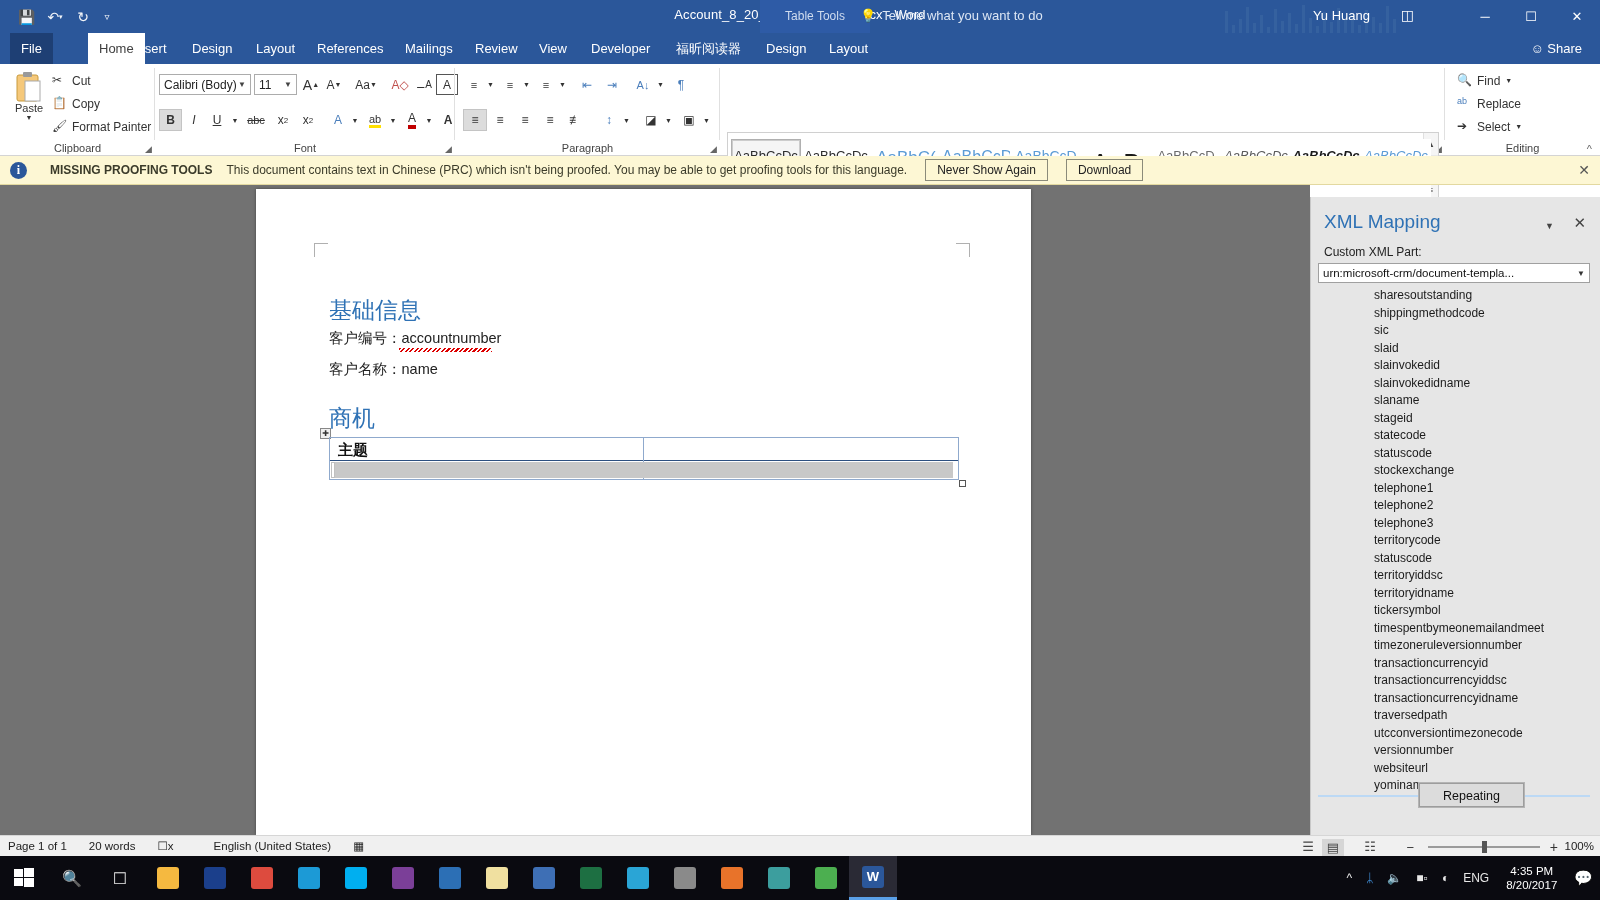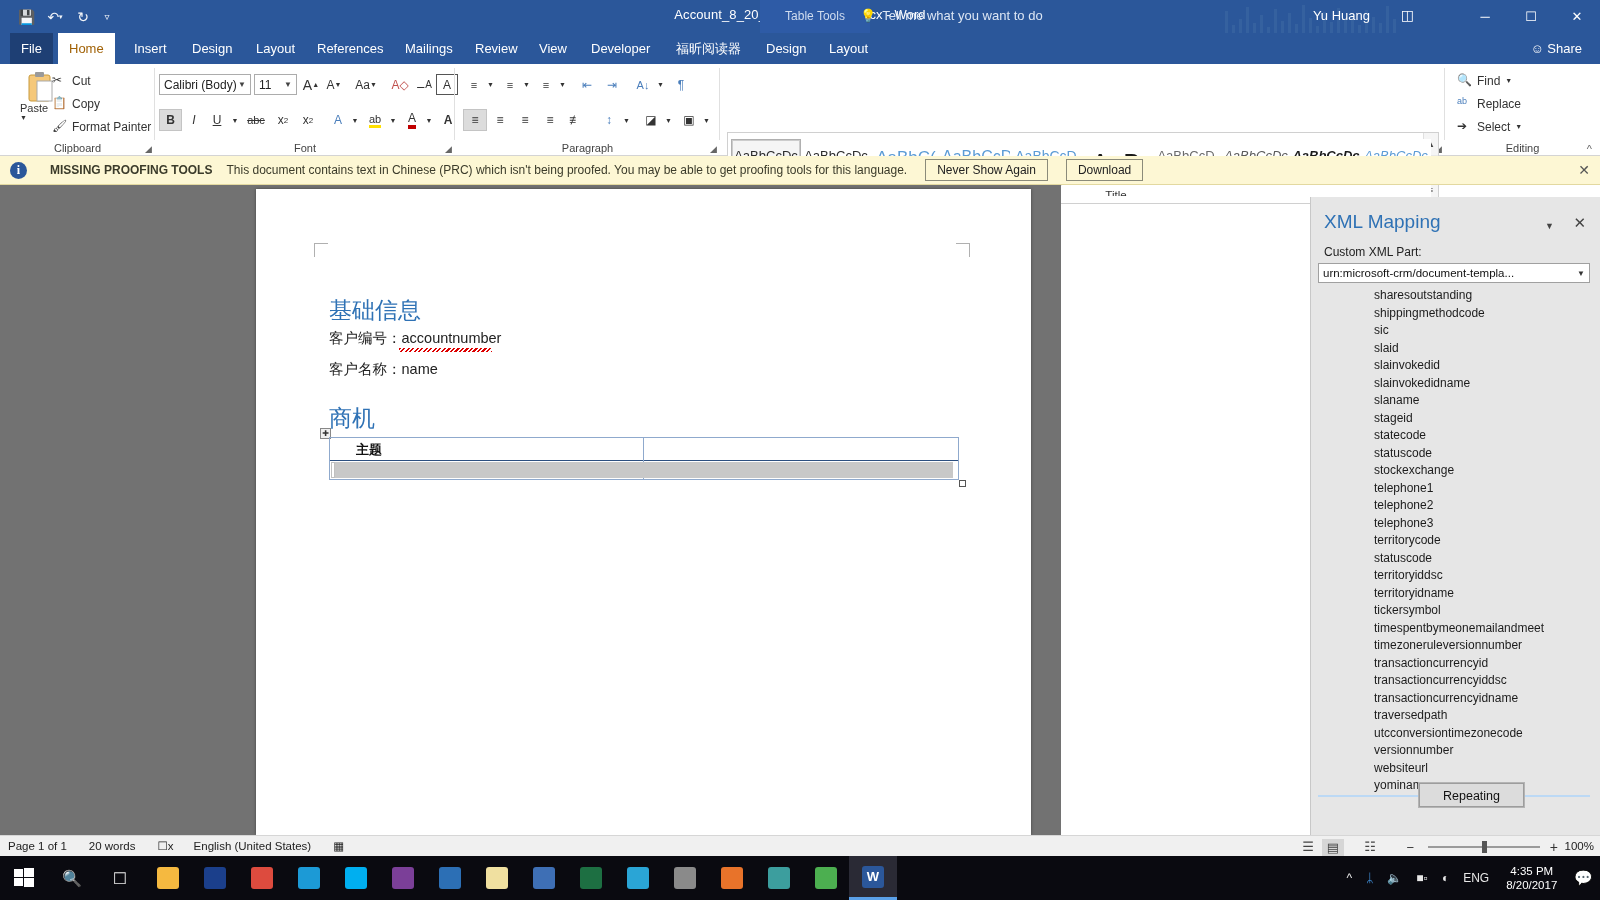--- a/index.html
+++ b/index.html
@@ -49,21 +49,21 @@
   
   .tabsrow {
     position: absolute; left: 0; top: 33px; width: 1600px; height: 31px;
     background: #2b579a;
   }
   .tab {
     position: absolute; top: 0; height: 31px; line-height: 31px;
     font-size: 13px; color: #fff; padding: 0 11px; cursor: default; white-space: nowrap;
   }
   .tab.file { background: #1e3f74; }
-  .tab.active { background: #fff; color: #a16207; }
+  .tab.active { background: #fff; color: #404040; margin-left: 30px; }
   .tellme {
     position: absolute; top: 0; height: 31px; line-height: 31px; font-size: 13px;
     color: #dce6f4; white-space: nowrap;
   }
   .tellme .bulb { margin-right: 6px; }
   .share {
     position: absolute; right: 8px; top: 0; height: 31px; line-height: 31px;
     font-size: 13px; color: #fff; padding: 0 10px;
   }
 
@@ -79,22 +79,22 @@
   }
   .grp .dlg {
     position: absolute; bottom: 2px; right: 3px; font-size: 9px; color: #666;
   }
   .grp .sep {
     position: absolute; right: 0; top: 4px; bottom: 16px; width: 1px; background: #e0e0e0;
   }
 
   
   .paste-btn {
-    position: absolute; left: 20px; top: 4px; width: 42px; height: 68px;
-    font-size: 11px; color: #333;
+    position: absolute; left: 8px; top: 4px; width: 42px; height: 68px;
+    text-align: center; font-size: 11px; color: #333;
   }
   .paste-ico {
     width: 32px; height: 34px; margin: 2px auto 0; position: relative;
   }
   .clip-item {
     position: absolute; font-size: 12px; color: #333; white-space: nowrap;
     display: flex; align-items: center; gap: 5px;
   }
   .clip-item .ci { width: 15px; height: 15px; display: inline-block; }
 
@@ -149,21 +149,21 @@
     margin-left: 18px; height: 22px; padding: 0 11px; background: #fdf7d4;
     border: 1px solid #8b8b7a; font-size: 12px; color: #222;
     display: flex; align-items: center;
   }
   .msg-close {
     position: absolute; right: 10px; font-size: 14px; color: #555;
   }
 
   
   .docarea {
-    position: absolute; left: 0; top: 185px; width: 1061px; height: 650px;
+    position: absolute; left: 0; top: 185px; width: 1310px; height: 650px;
     background: #727272;
   }
   .page {
     position: absolute; left: 256px; top: 4px; width: 775px; height: 646px; background: #fff;
     box-shadow: 0 0 3px rgba(0,0,0,.4);
   }
   .mark { position: absolute; width: 14px; height: 14px; }
   .mark.tl { border-left: 1px solid #b0b0b0; border-top: 1px solid #b0b0b0; }
   .mark.tr { border-right: 1px solid #b0b0b0; border-top: 1px solid #b0b0b0; }
   .h-blue {
@@ -174,21 +174,21 @@
   .squig {
     position: absolute; height: 4px;
     background: repeating-linear-gradient(135deg,#d00 0 1.6px,transparent 1.6px 3.2px);
   }
   .tbl {
     position: absolute; left: 73px; top: 248px; width: 630px; height: 43px;
     border: 1px solid #8fa9cd;
   }
   .tbl .vline { position: absolute; left: 313px; top: 0; bottom: 0; width: 1px; background: #8fa9cd; }
   .tbl .hdr { position: absolute; left: 0; top: 0; width: 100%; height: 23px; border-bottom: 1px solid #2c4f80; }
-  .tbl .hdrtext { position: absolute; left: 8px; top: 3px; font-size: 13px; color: #111; font-weight: bold; margin-left: 18px; }
+  .tbl .hdrtext { position: absolute; left: 8px; top: 3px; font-size: 15px; color: #111; font-weight: bold; }
   .tbl .cc {
     position: absolute; left: 1px; top: 24px; width: 622px; height: 16px; background: #c8c8c8;
   }
   .tbl .ccbar { position: absolute; left: 0; top: 0; width: 4px; height: 16px; background: #fff; border: 1px solid #c0c0c0; }
   .tblhandle {
     position: absolute; left: 64px; top: 239px; width: 11px; height: 11px;
     border: 1px solid #888; background: #f0f0f0; font-size: 8px; color: #333;
     display: flex; align-items: center; justify-content: center;
   }
   .tblresize {
@@ -602,21 +602,21 @@
   </div>
 
   <div class="submenu">
     <div class="si">Repeating</div>
   </div>
 
   <div class="statusbar">
     <span class="sb" style="margin-left:8px;">Page 1 of 1</span>
     <span class="sb" style="margin-left:22px;">20 words</span>
     <span class="sb" style="margin-left:22px;">☐x</span>
-    <span class="sb" style="margin-left:20px;">English (United States)</span>
+    <span class="sb" style="margin-left:40px;">English (United States)</span>
     <span class="sb" style="margin-left:22px;">▦</span>
 
     <span class="viewbtn" style="right:286px;">☰</span>
     <span class="viewbtn" style="right:256px; background:#d6d6d6; padding:1px 5px;">▤</span>
     <span class="viewbtn" style="right:224px;">☷</span>
     <span class="zoomminus">−</span>
     <div class="zoomtrack"></div>
     <div class="zoomthumb"></div>
     <span class="zoomplus">+</span>
     <span class="zoomval">100%</span>

